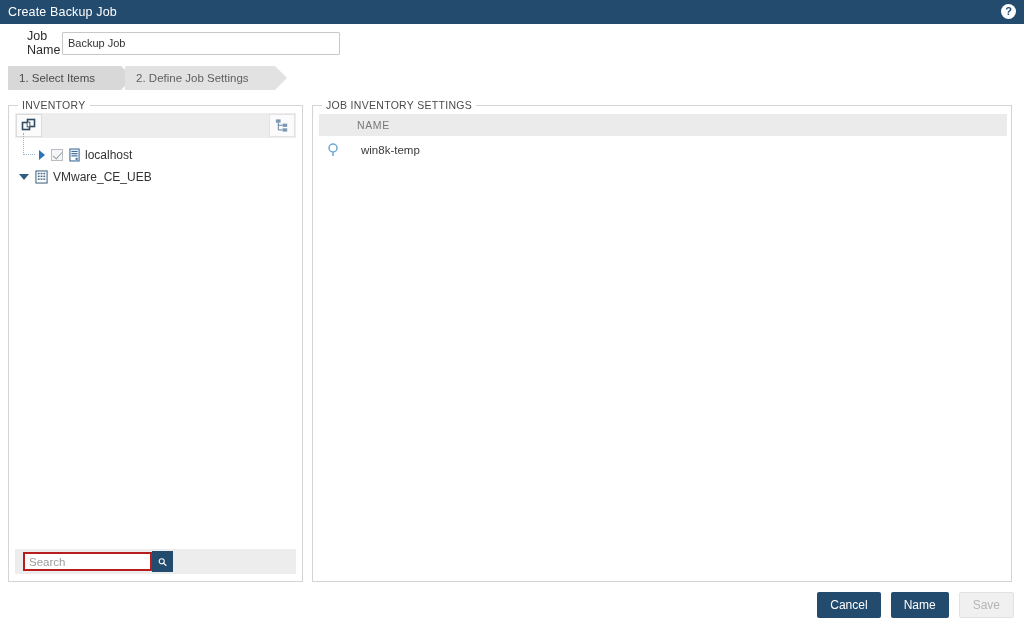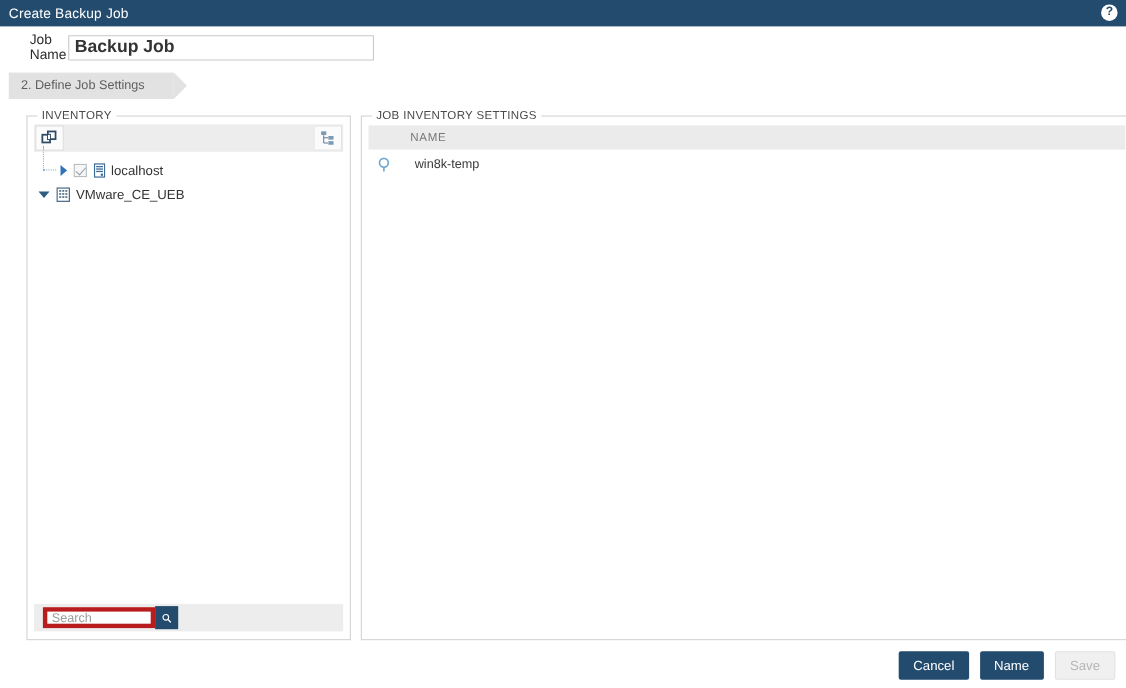--- a/index.html
+++ b/index.html
@@ -35,22 +35,22 @@
     position: absolute; left: 0; top: 24px; width: 1024px; height: 38px;
     display: flex; align-items: center;
   }
   .jobname-label {
     font-size: 12.5px; color: #2b2b2b; padding-left: 27px; width: 56px;
   }
   .jobname-input {
     margin-left: 6px; width: 278px; height: 23px;
     border: 1px solid #c8c8c8; background: #ffffff;
     font-family: "Liberation Sans", sans-serif;
-    font-size: 16px; color: #333; padding: 0 5px;
-    border-radius: 1px; outline: none; font-weight: bold;
+    font-size: 11px; color: #333; padding: 0 5px;
+    border-radius: 1px; outline: none;
   }
 
   
   .steps {
     position: absolute; left: 8px; top: 66px; height: 24px;
     display: flex; align-items: stretch;
   }
   .step {
     position: relative; height: 24px; display: flex; align-items: center;
     font-size: 11.5px; color: #5f5f5f; padding: 0 26px 0 11px;
@@ -61,21 +61,21 @@
     content: ""; position: absolute; right: -12px; top: 0;
     width: 0; height: 0;
     border-top: 12px solid transparent;
     border-bottom: 12px solid transparent;
     border-left: 12px solid #e2e2e2;
   }
   .step.active::after { border-left-color: #d8d8d8; }
 
   
   .panel {
-    position: absolute; border: 1px solid #d4d4d4; background: #ffffff; margin-left: 16px;
+    position: absolute; border: 1px solid #d4d4d4; background: #ffffff;
   }
   .panel-legend {
     position: absolute; top: -7px; left: 9px; background: #ffffff;
     padding: 0 4px; font-size: 10.5px; color: #4a4a4a; letter-spacing: .3px;
   }
   #inventory-panel { left: 8px; top: 105px; width: 295px; height: 477px; }
   #job-settings-panel { left: 312px; top: 105px; width: 700px; height: 477px; }
 
   
   .inv-toolbar {
@@ -116,22 +116,22 @@
     position: absolute; left: 4px; top: -11px; width: 12px; height: 22px;
     border-left: 1px dotted #9bb2c6; border-bottom: 1px dotted #9bb2c6;
   }
 
   
   .inv-footer {
     position: absolute; left: 6px; bottom: 7px; width: 281px; height: 25px;
     background: #ededed; display: flex; align-items: center;
   }
   .search-input {
-    margin-left: 8px; width: 102px; height: 19px;
-    border: 4px solid #b91c1c; background: #ffffff;
+    margin-left: 8px; width: 129px; height: 19px;
+    border: 2px solid #b91c1c; background: #ffffff;
     font-family: "Liberation Sans", sans-serif; font-size: 11.5px;
     color: #333; padding: 0 4px; outline: none; border-radius: 0;
   }
   .search-input::placeholder { color: #9b9b9b; }
   .search-btn {
     width: 21px; height: 21px; background: #234b6e; border: none;
     display: flex; align-items: center; justify-content: center; cursor: pointer;
   }
 
   
@@ -168,20 +168,23 @@
     <span class="title">Create Backup Job</span>
     <div class="help-icon">?</div>
   </div>
 
   <div class="jobname-row">
     <span class="jobname-label">Job Name</span>
     <input class="jobname-input" type="text" value="Backup Job" style="">
   </div>
 
   <div class="steps">
+    <div class="step active">
+      <span>1. Select Items</span>
+    </div>
     <div class="step">
       <span>2. Define Job Settings</span>
     </div>
   </div>
 
   <div class="panel" id="inventory-panel">
     <div class="panel-legend">INVENTORY</div>
 
     <div class="inv-toolbar">
       <div class="tool-btn left">

